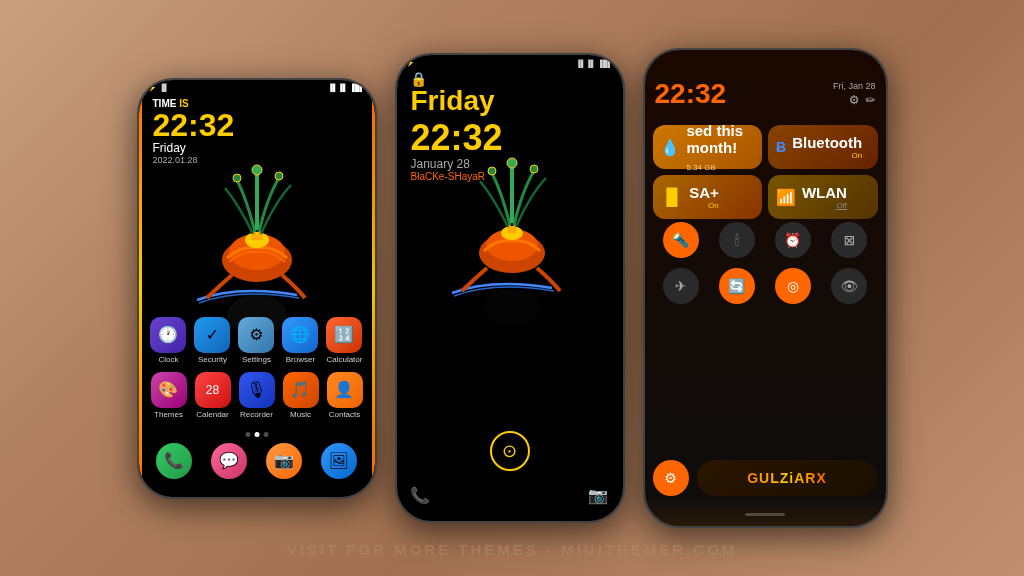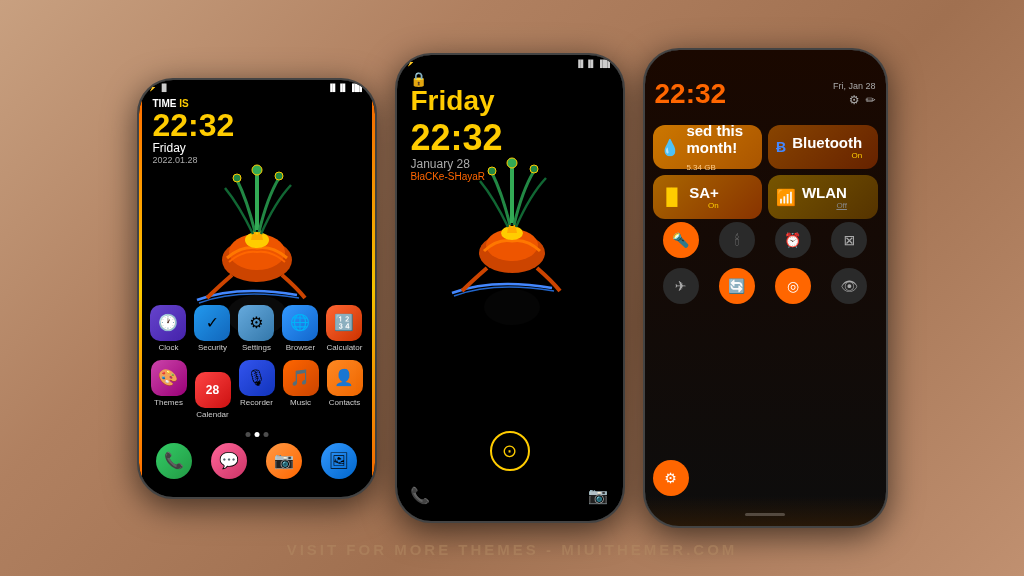--- a/index.html
+++ b/index.html
@@ -454,21 +454,21 @@
             <div class="app-icon-img icon-calc">🔢</div>
             <span class="app-label">Calculator</span>
           </div>
         </div>
         <div class="app-row">
           <div class="app-icon">
             <div class="app-icon-img icon-themes">🎨</div>
             <span class="app-label">Themes</span>
           </div>
           <div class="app-icon">
-            <div class="app-icon-img icon-calendar" style="font-size:12px;font-weight:bold;color:#fff;margin-top:12px;">28</div>
+            <div class="app-icon-img icon-calendar" style="font-size:12px;font-weight:normal;color:#fff;">28</div>
             <span class="app-label">Calendar</span>
           </div>
           <div class="app-icon">
             <div class="app-icon-img icon-recorder">🎙</div>
             <span class="app-label">Recorder</span>
           </div>
           <div class="app-icon">
             <div class="app-icon-img icon-music">🎵</div>
             <span class="app-label">Music</span>
           </div>
@@ -603,20 +603,23 @@
 
       <div class="p3-quick-icons2">
         <div class="quick-btn qb-dark qb-plane">✈</div>
         <div class="quick-btn qb-orange qb-refresh">🔄</div>
         <div class="quick-btn qb-orange qb-location">◎</div>
         <div class="quick-btn qb-dark qb-eye">👁</div>
       </div>
 
       <div class="p3-bottom-area">
         <div class="p3-settings-btn">⚙</div>
+        <div class="p3-logo-area">
+          <span class="p3-logo-text">GULZiARX</span>
+        </div>
       </div>
 
       <div style="position:absolute;bottom:10px;left:50%;transform:translateX(-50%);width:40px;height:3px;background:#555;border-radius:2px;"></div>
 
       <div class="p3-blur-bottom"></div>
     </div>
   </div>
 
 </div>
 

